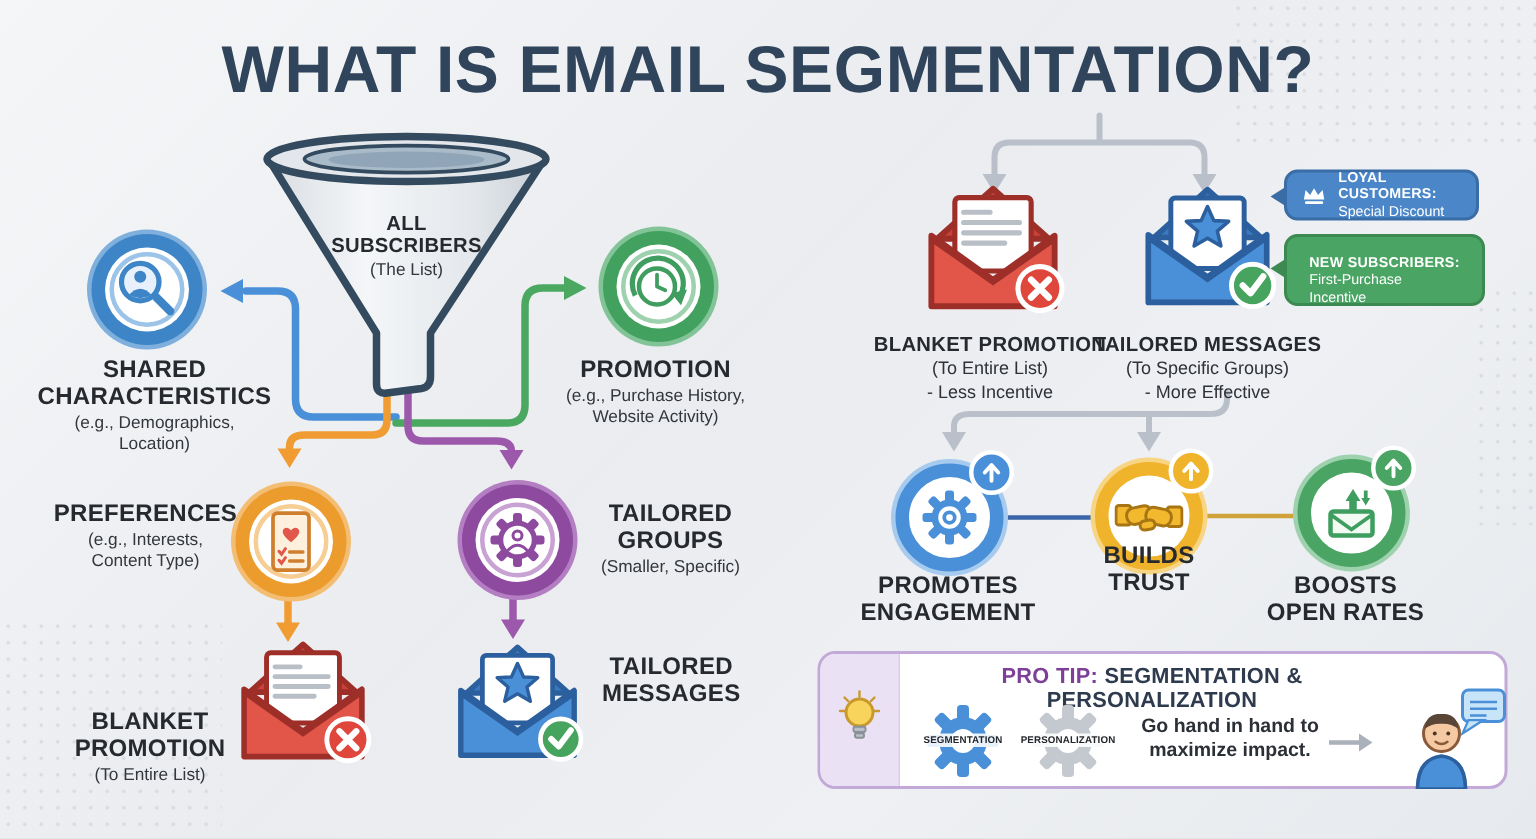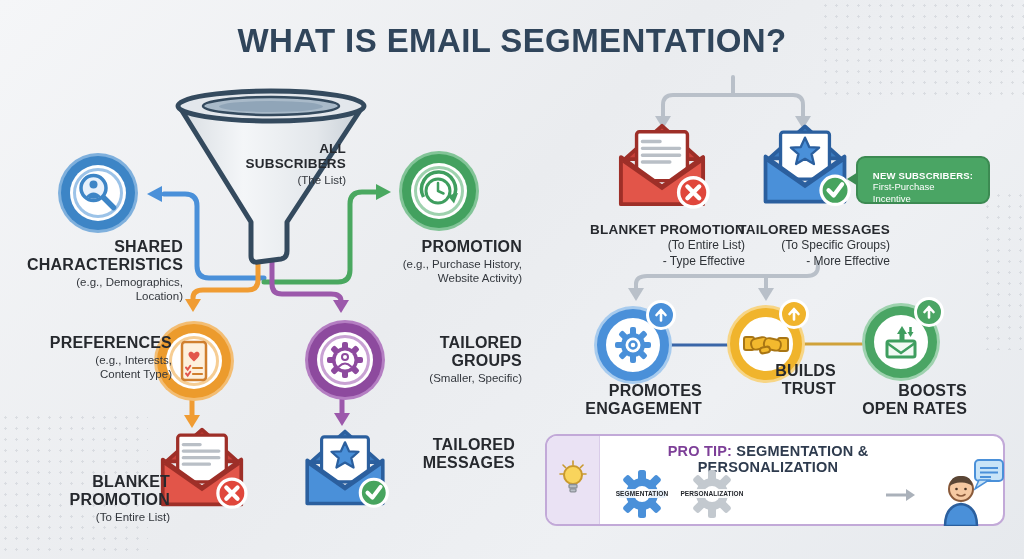--- a/index.html
+++ b/index.html
@@ -2,23 +2,23 @@
 <html><head>
 <meta charset="utf-8">
 <style>
   html,body{margin:0;padding:0;background:#dfe2e6;}
   .canvas{position:relative;width:1024px;height:559px;overflow:hidden;
     background:linear-gradient(135deg,#f5f6f8 0%,#eaecef 45%,#eef0f3 70%,#e6e9ed 100%);
     font-family:"Liberation Sans",sans-serif;color:#26292e;}
   .dots{position:absolute;background-image:radial-gradient(#c9cdd3 1.2px,transparent 1.4px);
     background-size:11px 11px;opacity:.55;pointer-events:none;}
   .title{position:absolute;left:0;top:22px;width:1024px;text-align:center;
-    font-size:33px;font-weight:bold;color:#30455b;letter-spacing:.4px;}
+    font-size:44px;font-weight:bold;color:#30455b;letter-spacing:.4px;}
   .overlay{position:absolute;left:0;top:0;}
-  .lbl{position:absolute;text-align:right;}
+  .lbl{position:absolute;text-align:center;}
   .l1{font-weight:bold;font-size:16px;line-height:1.13;white-space:pre-line;letter-spacing:.2px;color:#26292e;}
   .l2{font-size:11.5px;line-height:1.2;white-space:pre-line;color:#33373d;margin-top:2px;}
   .l3{font-size:12px;line-height:1.25;white-space:pre-line;color:#2e3237;margin-top:1px;}
   .big-node{position:absolute;width:44px;height:44px;border-radius:50%;background:#fff;
     display:flex;align-items:center;justify-content:center;}
   .n-blue{border:3px solid #9cc3e8;box-shadow:0 0 0 3px #fff,0 0 0 12px #3d85c6,0 0 0 15px #7fb0dd;}
   .n-green{border:3px solid #9ed2ae;box-shadow:0 0 0 3px #fff,0 0 0 12px #43a15f,0 0 0 15px #82c497;}
   .n-orange{border:3px solid #f6cd93;box-shadow:0 0 0 3px #fff,0 0 0 12px #ec9b2d,0 0 0 15px #f3bd73;}
   .n-purple{border:3px solid #c9a2d4;box-shadow:0 0 0 3px #fff,0 0 0 12px #8d4a9e,0 0 0 15px #b47ec2;}
   .benefit{position:absolute;width:54px;height:54px;border-radius:50%;background:#fff;
@@ -207,38 +207,48 @@
     <rect x="24" y="12" width="52" height="50" rx="3" fill="#fff" stroke="#9e2f28" stroke-width="3.5"></rect>
     <path d="M30 22 H48 M30 29 H68 M30 36 H68 M30 43 H58" stroke="#b9bfc6" stroke-width="3.5" stroke-linecap="round"></path>
     <polygon points="8,38 50,68 92,38 92,86 8,86" fill="#e25549" stroke="#9e2f28" stroke-width="4" stroke-linejoin="round"></polygon>
     <path d="M10 42 L50 70 L90 42" fill="none" stroke="#9e2f28" stroke-width="3"></path>
     <circle cx="82" cy="74" r="15" fill="#e0473c" stroke="#fff" stroke-width="3.5"></circle>
     <path d="M76 68 L88 80 M88 68 L76 80" stroke="#fff" stroke-width="4.5" stroke-linecap="round"></path>
   </svg>
   <div class="lbl" style="left:575px;top:222px;width:170px;">
     <div class="l1" style="font-size:13.5px;">BLANKET PROMOTION</div>
     <div class="l3">(To Entire List)</div>
-    <div class="l3">- Type Effective</div>
+    <div class="l3">- Less Incentive</div>
   </div>
 
   <svg class="env" style="left:758px;top:120px;" width="94" height="88" viewBox="0 0 100 92">
     <polygon points="12,40 50,6 88,40" fill="#3a79bd" stroke="#2b5f9e" stroke-width="4" stroke-linejoin="round"></polygon>
     <rect x="24" y="12" width="52" height="50" rx="3" fill="#fff" stroke="#2b5f9e" stroke-width="3.5"></rect>
     <polygon points="50,18 54.5,28 65,28.5 57,35.5 59.5,46 50,40.5 40.5,46 43,35.5 35,28.5 45.5,28" fill="#4a90d9" stroke="#2b5f9e" stroke-width="2.5" stroke-linejoin="round"></polygon>
     <polygon points="8,38 50,68 92,38 92,86 8,86" fill="#4a90d9" stroke="#2b5f9e" stroke-width="4" stroke-linejoin="round"></polygon>
     <path d="M10 42 L50 70 L90 42" fill="none" stroke="#2b5f9e" stroke-width="3"></path>
     <circle cx="82" cy="74" r="15" fill="#47a45e" stroke="#fff" stroke-width="3.5"></circle>
     <path d="M75 74 L80.5 79.5 L89.5 67.5" fill="none" stroke="#fff" stroke-width="4.5" stroke-linecap="round" stroke-linejoin="round"></path>
   </svg>
   <div class="lbl" style="left:720px;top:222px;width:170px;">
     <div class="l1" style="font-size:13.5px;">TAILORED MESSAGES</div>
     <div class="l3">(To Specific Groups)</div>
     <div class="l3">- More Effective</div>
   </div>
 
+  <div class="badge badge-blue" style="left:856px;top:113px;width:130px;height:34px;">
+    <svg width="22" height="18" viewBox="0 0 24 18">
+      <path d="M3 13 L4.5 4.5 L8.5 9 L12 3 L15.5 9 L19.5 4.5 L21 13 Z" fill="#fff"></path>
+      <rect x="4" y="14.5" width="16" height="2.5" rx="1" fill="#fff"></rect>
+    </svg>
+    <div>
+      <div class="b-label">LOYAL CUSTOMERS:</div>
+      <div class="b-text">Special Discount</div>
+    </div>
+  </div>
   <div class="badge badge-green" style="left:856px;top:156px;width:134px;height:48px;flex-direction:column;">
     <svg width="22" height="24" viewBox="0 0 24 24">
       <g fill="none" stroke="#fff" stroke-width="2">
         <rect x="4" y="10" width="16" height="11"></rect>
         <rect x="3" y="6.5" width="18" height="4"></rect>
         <line x1="12" y1="6.5" x2="12" y2="21"></line>
         <path d="M12 6 C9 1 4.5 4 8 6.5 M12 6 C15 1 19.5 4 16 6.5" stroke-width="1.8"></path>
       </g>
     </svg>
     <div>
@@ -360,14 +370,16 @@
       <path d="M51 10 H69 M51 14.5 H69 M51 19 H62" stroke="#4a90d9" stroke-width="1.8"></path>
       <polygon points="50,22 60,22 46,31" fill="#c8e4f8" stroke="#4a90d9" stroke-width="1.5"></polygon>
       <path d="M16 68 Q16 48 32 46 Q48 48 48 68 Z" fill="#4a90d9" stroke="#2b5f9e" stroke-width="2.5"></path>
       <circle cx="32" cy="31" r="12" fill="#f5c9a2" stroke="#8a5a3a" stroke-width="2"></circle>
       <path d="M20.5 28 Q22 17 32 18 Q42 17 43.5 28 Q38 24 32 24.5 Q26 24 20.5 28 Z" fill="#5a4636"></path>
       <circle cx="27.5" cy="31" r="1.3" fill="#4a3527"></circle>
       <circle cx="36.5" cy="31" r="1.3" fill="#4a3527"></circle>
       <path d="M28 36.5 Q32 39.5 36 36.5" fill="none" stroke="#8a5a3a" stroke-width="1.6" stroke-linecap="round"></path>
     </svg>
   </div>
+  <div class="pt-msg">Go hand in hand to
+maximize impact.</div>
 
 </div>
 
 </body></html>

